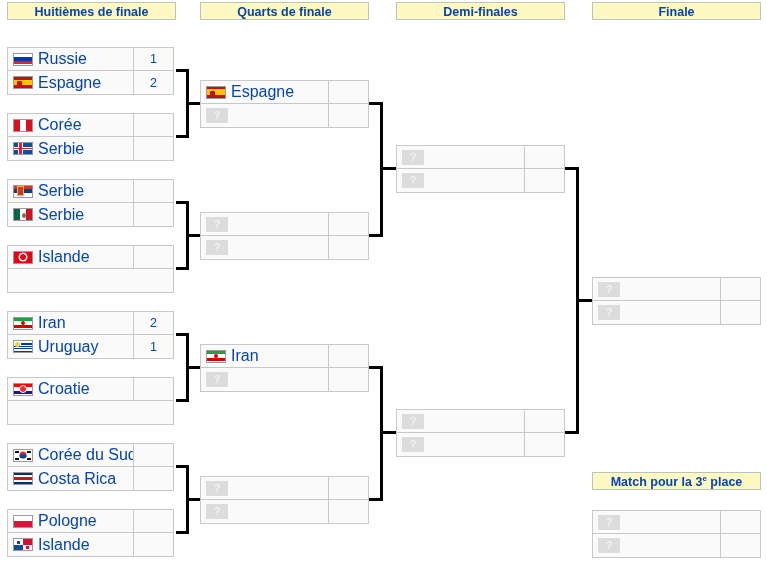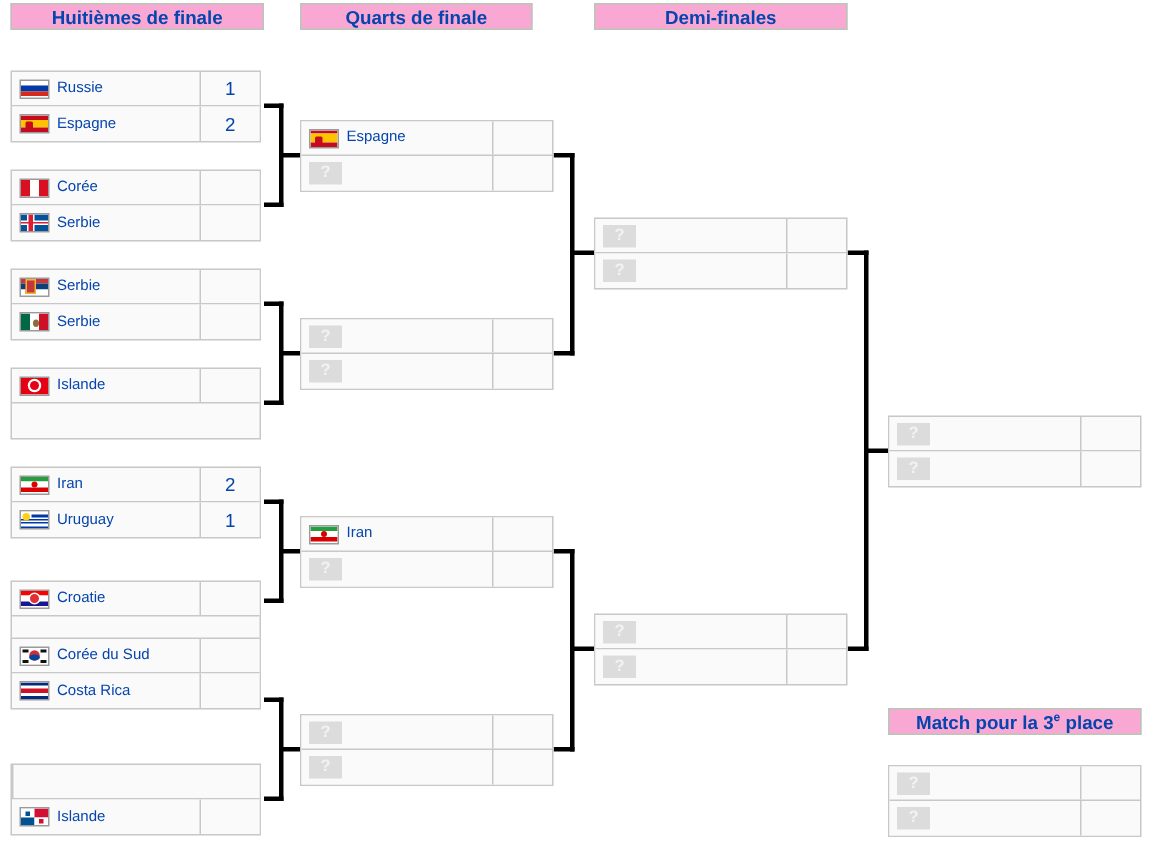--- a/index.html
+++ b/index.html
@@ -12,21 +12,21 @@
     color:#0645ad;
     position:relative;
     overflow:hidden;
   }
   #bracket{position:absolute;left:0;top:0;width:767px;height:561px;}
 
   
   .round-header{
     position:absolute;
     box-sizing:border-box;
-    background:#f9a8d4;
+    background:#fef9c3;
     border:1px solid #b8c6b8;
     color:#0645ad;
     font-weight:bold;
     font-size:12.5px;
     text-align:center;
     line-height:16px;
     height:18px;
     padding-top:1px;
     white-space:nowrap;
     overflow:hidden;
@@ -66,21 +66,21 @@
     height:100%;
     display:flex;
     align-items:center;
     justify-content:center;
     color:#0645ad;
     font-size:12.5px;
   }
   .tname{
     margin-left:5px;
     color:#0645ad;
-    font-size:10px;
+    font-size:16px;
     white-space:nowrap;
     line-height:14px;
   }
 
   
   .unknown{
     width:22px;height:15px;
     background:#dcdcdc;
     color:#f2f2f2;
     font-weight:bold;
@@ -109,24 +109,25 @@
   
   .lnk{position:absolute;background:#000000;}
 </style>
 </head>
 <body>
 
 <div id="bracket">
 
   <div class="round-header" style="left:7px;top:2px;width:169px;">Huitièmes de finale</div>
 
-  <div class="round-header" style="left:200px;top:2px;width:155px;">Quarts de finale</div>
+  <div class="round-header" style="left:200px;top:2px;width:169px;">Quarts de finale</div>
 
   <div class="round-header" style="left:396px;top:2px;width:169px;">Demi-finales</div>
 
+  <div class="round-header" style="left:592px;top:2px;width:169px;">Finale</div>
 
   <div class="round-header" style="left:592px;top:472px;width:169px;">
     <span>Match pour la 3</span><sup>e</sup><span> place</span>
   </div>
 
   <div class="lnk" style="left:176px;top:69px;width:13px;height:3px;"></div>
   <div class="lnk" style="left:186px;top:69px;width:3px;height:69px;"></div>
   <div class="lnk" style="left:176px;top:135px;width:13px;height:3px;"></div>
   <div class="lnk" style="left:186px;top:102px;width:14px;height:3px;"></div>
 
@@ -271,35 +272,35 @@
             <i style="top:44%;left:0;width:100%;height:11%;background:#0038a8"></i>
             <i style="top:66%;left:0;width:100%;height:11%;background:#0038a8"></i>
             <i style="top:88%;left:0;width:100%;height:11%;background:#0038a8"></i>
             <i style="top:10%;left:8%;width:5px;height:5px;background:#fcd116;border-radius:50%"></i>
           </span>
           <span class="tname">Uruguay</span>
         </div>
         <div class="score" style="width: 40px;">1</div>
       </div>
     </div>
-  <div class="match" id="m-r16-m6" style="left:7px;top:377px;width:167px;height:48px;margin-top:10px;">
+  <div class="match" id="m-r16-m6" style="left:7px;top:377px;width:167px;height:48px;">
       <div class="row">
         <div class="team">
           <span class="flag">
             <i style="top:0;left:0;width:100%;height:33.4%;background:#ff0000"></i>
             <i style="top:33.3%;left:0;width:100%;height:33.4%;background:#fff"></i>
             <i style="top:66.6%;left:0;width:100%;height:33.4%;background:#171796"></i>
             <i class="emblem" style="width:6px;height:6px;background:#e03030;border:1px solid #fff"></i>
           </span>
           <span class="tname">Croatie</span>
         </div>
         <div class="score" style="width: 40px;"></div>
       </div>
     </div>
-  <div class="match" id="m-r16-m7" style="left:7px;top:425px;width:167px;height:48px;">
+  <div class="match" id="m-r16-m7" style="left:7px;top:443px;width:167px;height:48px;">
       <div class="row">
         <div class="team">
           <span class="flag">
             <i style="top:0;left:0;width:100%;height:100%;background:#fff"></i>
             <i class="emblem" style="width:7px;height:7px;background:#cd2e3a"></i>
             <i class="emblem" style="width:7px;height:3.5px;background:#0047a0;top:62%"></i>
             <i style="top:1px;left:1px;width:4px;height:2px;background:#111"></i>
             <i style="bottom:1px;right:1px;width:4px;height:2px;background:#111"></i>
             <i style="top:1px;right:1px;width:4px;height:2px;background:#111"></i>
             <i style="bottom:1px;left:1px;width:4px;height:2px;background:#111"></i>
@@ -316,20 +317,27 @@
             <i style="bottom:0;left:0;width:100%;height:20%;background:#002b7f"></i>
             <i style="top:37%;left:0;width:100%;height:26%;background:#ce1126"></i>
           </span>
           <span class="tname">Costa Rica</span>
         </div>
         <div class="score" style="width: 40px;"></div>
       </div>
     </div>
   <div class="match" id="m-r16-m8" style="left:7px;top:509px;width:167px;height:48px;">
       <div class="row">
+        <div class="team">
+          <span class="flag">
+            <i style="top:0;left:0;width:100%;height:50%;background:#fff"></i>
+            <i style="top:50%;left:0;width:100%;height:50%;background:#dc143c"></i>
+          </span>
+          <span class="tname">Pologne</span>
+        </div>
         <div class="score" style="width: 40px;"></div>
       </div>
       <div class="row last">
         <div class="team">
           <span class="flag">
             <i style="top:0;left:0;width:50%;height:50%;background:#fff"></i>
             <i style="top:0;left:50%;width:50%;height:50%;background:#d21034"></i>
             <i style="top:50%;left:0;width:50%;height:50%;background:#005293"></i>
             <i style="top:50%;left:50%;width:50%;height:50%;background:#fff"></i>
             <i style="top:14%;left:16%;width:3px;height:3px;background:#005293"></i>

